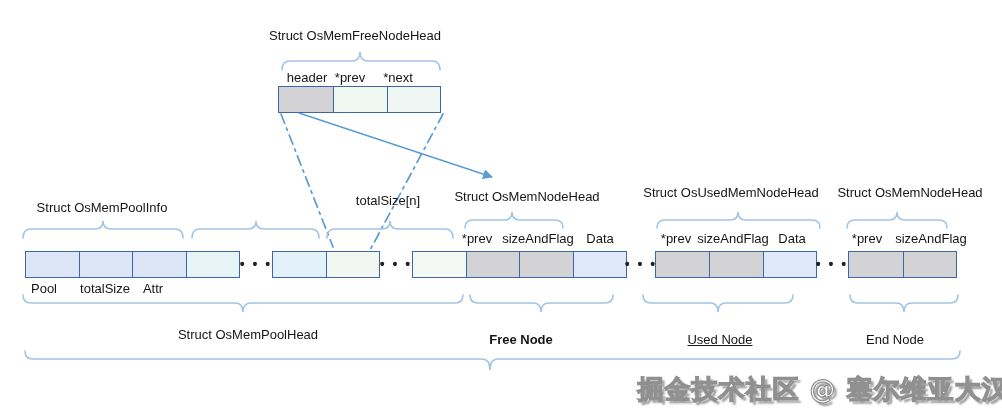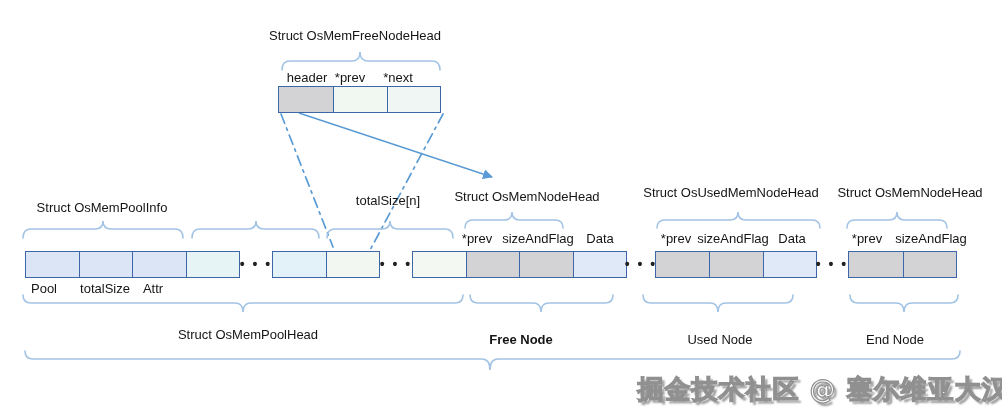--- a/index.html
+++ b/index.html
@@ -165,18 +165,18 @@
     <div class="cell f-gray" style="width:55px;"></div>
     <div class="cell f-gray" style="width:54px;"></div>
   </div>
 
   <div class="t" style="left:44px;top:281px;">Pool</div>
   <div class="t" style="left:105px;top:281px;">totalSize</div>
   <div class="t" style="left:153px;top:281px;">Attr</div>
 
   <div class="t" style="left:248px;top:327px;">Struct OsMemPoolHead</div>
   <div class="t" style="left:521px;top:332px;font-weight:bold;">Free Node</div>
-  <div class="t" style="left:720px;top:332px;">Used Node</div>
+  <div class="t" style="left:720px;top:332px;text-decoration:underline;">Used Node</div>
   <div class="t" style="left:895px;top:332px;">End Node</div>
 
   <div class="watermark">掘金技术社区 @ 塞尔维亚大汉</div>
 
 </div>
 
 </body></html>

